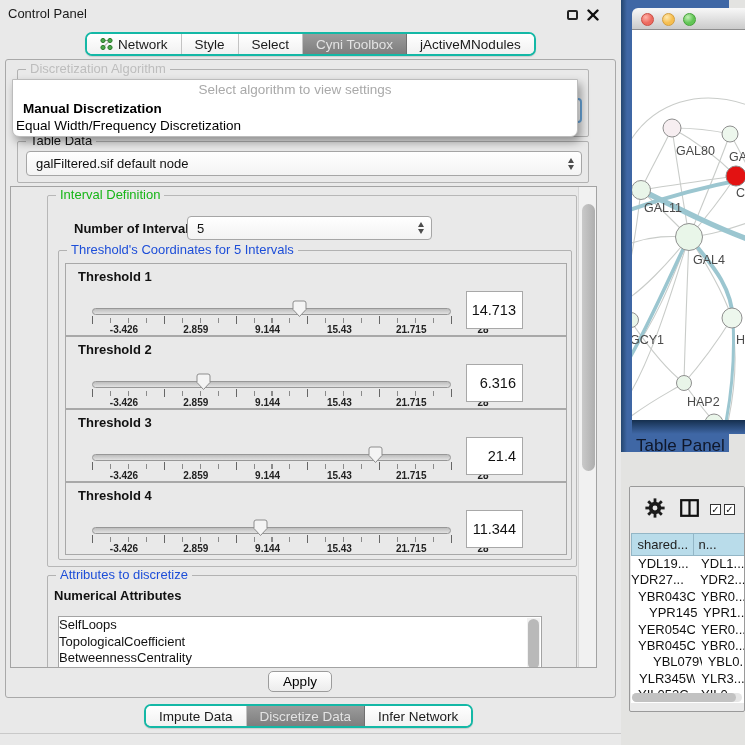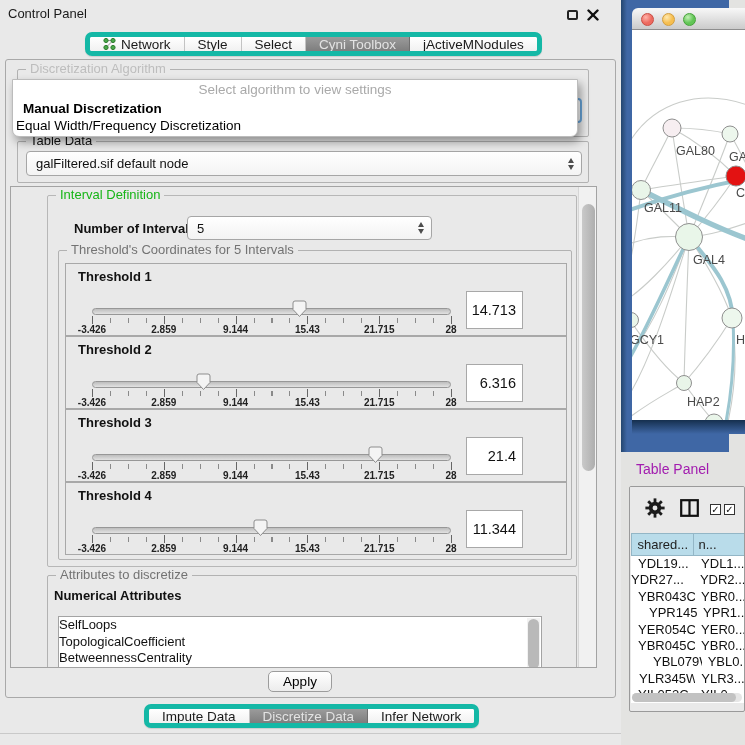--- a/index.html
+++ b/index.html
@@ -6,32 +6,32 @@
   html,body { width:745px; height:745px; overflow:hidden; }
   body { font-family:"Liberation Sans", sans-serif; font-size:13px; color:#111; background:#e9e9e9; }
   #page { position:relative; width:745px; height:745px; background:#e9e9e9; overflow:hidden; }
 
   
   #left { position:absolute; left:0; top:0; width:621px; height:745px; background:#e9e9e9; }
   .cp-title { position:absolute; left:8px; top:6px; font-size:13px; color:#1a1a1a; }
   .float-btn { position:absolute; left:567px; top:10px; width:11px; height:10px; border:2px solid #222; border-radius:2px; background:transparent; }
   .close-btn { position:absolute; left:587px; top:9px; width:12px; height:12px; }
 
-  .seg-bar { position:absolute; display:flex; height:24px; background:#fdfdfd; border:5px solid #14b8a6; border-radius:7px; overflow:hidden; box-shadow:0 1px 1px rgba(0,0,0,.12); }
+  .seg-bar { position:absolute; display:flex; height:24px; background:#fdfdfd; border:2px solid #14b8a6; border-radius:7px; overflow:hidden; box-shadow:0 1px 1px rgba(0,0,0,.12); }
   .seg { display:flex; align-items:center; gap:5px; padding:0 13px; font-size:13.5px; color:#1a1a1a; border-right:1px solid #c3c3c3; background:linear-gradient(#ffffff,#f1f1f1); white-space:nowrap; }
   .seg:last-child { border-right:none; }
   .seg.sel { background:linear-gradient(#9b9b9b,#7e7e7e); color:#e3e3e3; border-right-color:#6f6f6f; }
 
   .content-box { position:absolute; left:5px; top:59px; width:611px; height:639px; border:1px solid #a9a9a9; border-radius:3px; background:#e9e9e9; }
 
   .group { position:absolute; border:1px solid #b2b2b2; border-radius:2px; }
   .legend { position:absolute; top:-9px; left:8px; background:#e9e9e9; padding:0 4px; font-size:13px; white-space:nowrap; }
   .legend.dim { color:#bdbdbd; }
   .legend.green { color:#17b517; }
-  .legend.blue { color:#737373; }
+  .legend.blue { color:#1d4ed8; }
 
   .combo { position:absolute; background:linear-gradient(#ffffff,#f3f3f3); border:1px solid #a6a6a6; border-radius:4px; font-size:13px; color:#111; display:flex; align-items:center; padding-left:9px; }
   .combo .stepper { position:absolute; right:7px; top:0; bottom:0; display:flex; flex-direction:column; justify-content:center; gap:2px; }
   .tri-up { width:0; height:0; border-left:3.5px solid transparent; border-right:3.5px solid transparent; border-bottom:5px solid #4c4c4c; }
   .tri-dn { width:0; height:0; border-left:3.5px solid transparent; border-right:3.5px solid transparent; border-top:5px solid #4c4c4c; }
   .combo.focused { border:2px solid #69a5d9; }
 
   .popup { position:absolute; left:12px; top:79px; width:566px; height:58px; background:#ffffff; border:1px solid #bcbcbc; border-radius:0 0 7px 7px; box-shadow:3px 5px 10px rgba(0,0,0,.38); z-index:30; }
   .popup .ph { height:20px; line-height:20px; text-align:center; color:#a9a9a9; font-size:13.5px; }
   .popup .opt { height:17px; line-height:17px; padding-left:3px; font-size:13.5px; color:#000; }
@@ -39,21 +39,21 @@
 
   .viewport { position:absolute; left:10px; top:186px; width:587px; height:482px; border:1px solid #a3a3a3; background:#e9e9e9; overflow:hidden; }
   .vtrack { position:absolute; left:567px; top:0px; width:19px; height:482px; background:#f1f1f1; border-left:1px solid #d6d6d6; }
   .vthumb { position:absolute; left:3px; top:17px; width:13px; height:267px; background:linear-gradient(90deg,#c9c9c9,#aeaeae); border-radius:7px; }
 
   .tbox { position:absolute; left:6px; width:502px; height:73px; border:1px solid #a8a8a8; background:#e9e9e9; }
   .tbox .tlabel { position:absolute; left:12px; top:5px; font-weight:bold; font-size:13px; }
   .track { position:absolute; left:26px; top:44px; width:359px; height:7px; border:1px solid #979797; border-radius:4px; background:linear-gradient(#bdbdbd,#e2e2e2); }
   .ticks { position:absolute; left:26px; top:54px; width:360px; height:5px; background:repeating-linear-gradient(90deg,#8a8a8a 0 1px,transparent 1px 17.95px); }
   .majtick { position:absolute; top:52px; width:1px; height:8px; background:#666; }
-  .scalelab { position:absolute; top:60px; transform:translateX(-50%); font-size:10px; font-weight:bold; color:#222; white-space:nowrap; }
+  .scalelab { position:absolute; top:60px; transform:translateX(-50%); font-size:10px; font-weight:bold; color:#222; white-space:nowrap;margin-left:32px; }
   .thumb { position:absolute; top:36px; }
   .valbox { position:absolute; right:43px; top:27px; width:57px; height:38px; background:#fff; border:1px solid #a8a8a8; font-size:14.5px; text-align:right; line-height:36px; padding-right:6px; }
 
   .listbox { position:absolute; left:10px; top:40px; width:484px; height:85px; background:#ffffff; border:1px solid #a3a3a3; }
   .listbox .item { font-size:13px; line-height:16.5px; }
   .lscroll { position:absolute; right:1px; top:1px; width:13px; height:83px; background:#f2f2f2; }
   .lthumb { position:absolute; left:1px; top:1px; width:11px; height:50px; background:#b9b9b9; border-radius:6px; }
 
   .apply-btn { position:absolute; left:268px; top:671px; width:64px; height:21px; background:linear-gradient(#ffffff,#ececec); border:1px solid #9c9c9c; border-radius:5px; font-size:13.5px; text-align:center; line-height:19px; }
 
@@ -62,21 +62,21 @@
   
   #right { position:absolute; left:621px; top:0; width:124px; height:745px; background:#e3e3e1; }
   .desktop { position:absolute; left:0; top:0; width:108px; height:452px; background:#3f67a5; }
   .desktop .edge { position:absolute; left:0; top:0; width:6px; height:452px; background:linear-gradient(90deg,#24466f,#3f67a5); }
   .net-window { position:absolute; left:11px; top:8px; width:113px; height:426px; }
   .nw-title { position:absolute; left:0; top:0; width:113px; height:22px; background:linear-gradient(#f8f8f8,#cbcbcb); border-bottom:1px solid #8e8e8e; border-radius:6px 0 0 0; }
   .light { position:absolute; top:5px; width:13px; height:13px; border-radius:50%; }
   .nw-canvas { position:absolute; left:0; top:22px; width:113px; height:390px; background:#ffffff; overflow:hidden; }
   .nw-bottom { position:absolute; left:0; top:412px; width:113px; height:14px; background:linear-gradient(#152f4e,#3f67a5); }
 
-  .tp-title { position:absolute; left:15px; top:461px; font-size:14px; color:#a21caf; }
+  .tp-title { position:absolute; left:15px; top:436px; font-size:17px; color:#0f172a; }
   .tp-box { position:absolute; left:8px; top:486px; width:116px; height:226px; border:1px solid #9a9a9a; border-radius:2px; background:#e9e9e9; overflow:hidden; }
   .tp-toolbar { position:absolute; left:0; top:0; width:116px; height:46px; background:#e9e9e9; }
   .cb { position:absolute; width:11px; height:11px; border:1.5px solid #333; background:#fff; font-size:10px; line-height:9px; text-align:center; color:#111; }
   .tp-table { position:absolute; left:1px; top:46px; width:115px; height:170px; background:#ffffff; }
   .tp-head { display:flex; height:23px; }
   .tp-th { background:#b9dcea; border:1px solid #93b6c6; border-left:none; font-size:13px; text-align:center; line-height:21px; color:#222; overflow:hidden; white-space:nowrap; }
   .tp-th:first-child { border-left:1px solid #93b6c6; }
   .tp-row { display:flex; height:16.4px; }
   .tp-td { font-size:13px; line-height:16px; white-space:nowrap; overflow:hidden; }
   .hscroll { position:absolute; left:2px; top:206px; width:110px; height:9px; background:#e6e6e6; border-radius:5px; }

